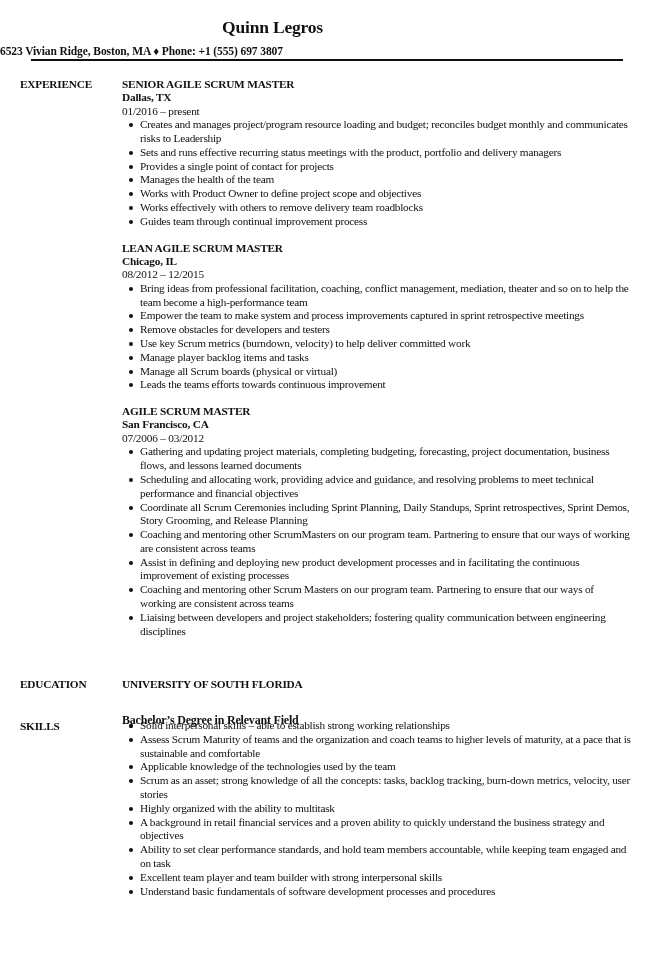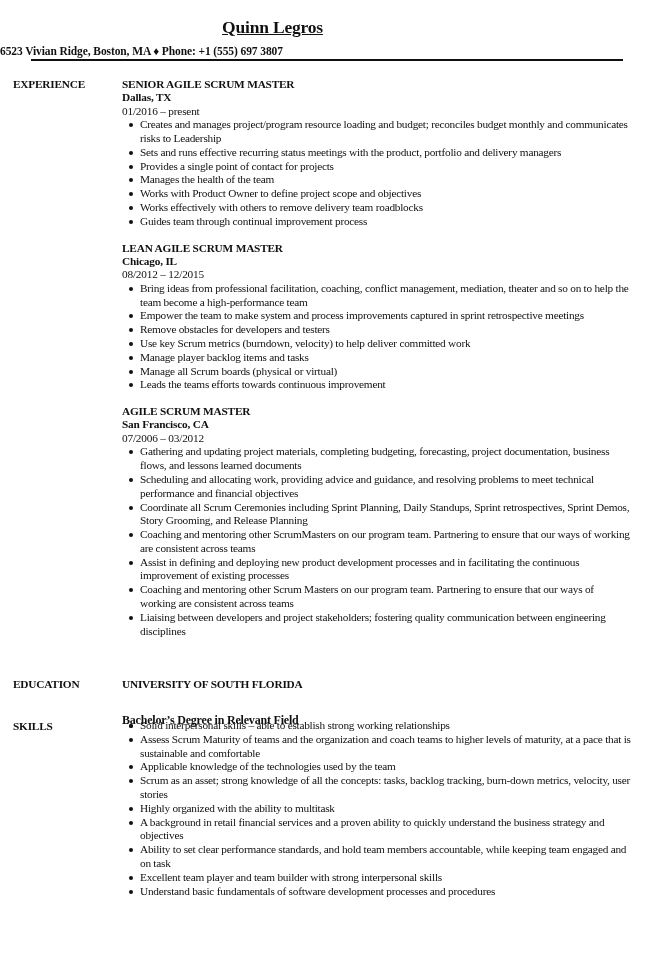--- a/index.html
+++ b/index.html
@@ -22,21 +22,20 @@
     }
     .header-name {
       position: absolute;
       top: 17px;
       left: 0;
       width: 545px;
       text-align: center;
       font-weight: bold;
       font-size: 17.5px;
       letter-spacing: -0.2px;
-      text-decoration: underline;
     }
     .header-contact {
       position: absolute;
       top: 45px;
       left: 0;
       width: 665px;
       text-align: left;
       font-weight: bold;
       font-size: 11.5px;
       letter-spacing: -0.1px;
@@ -49,21 +48,21 @@
       height: 0;
       border-top: 2px solid #111;
     }
     .section {
       position: absolute;
       left: 0;
       width: 665px;
     }
     .section-label {
       position: absolute;
-      left: 13px;
+      left: 20px;
       top: 0;
       font-weight: bold;
       font-size: 11.3px;
       letter-spacing: -0.2px;
       line-height: 14px;
     }
     .section-body {
       position: absolute;
       left: 122px;
       top: 0;

